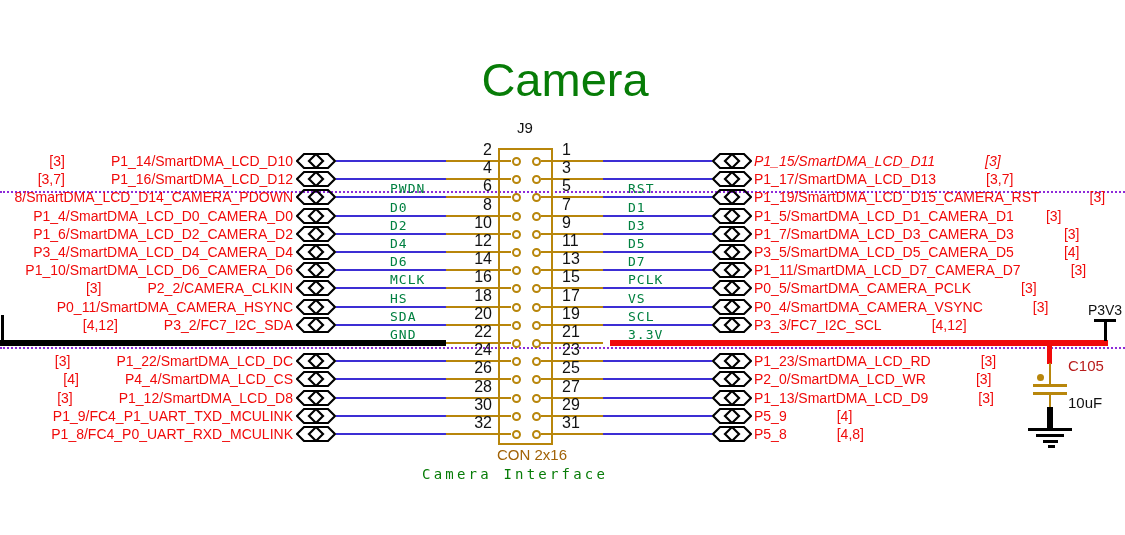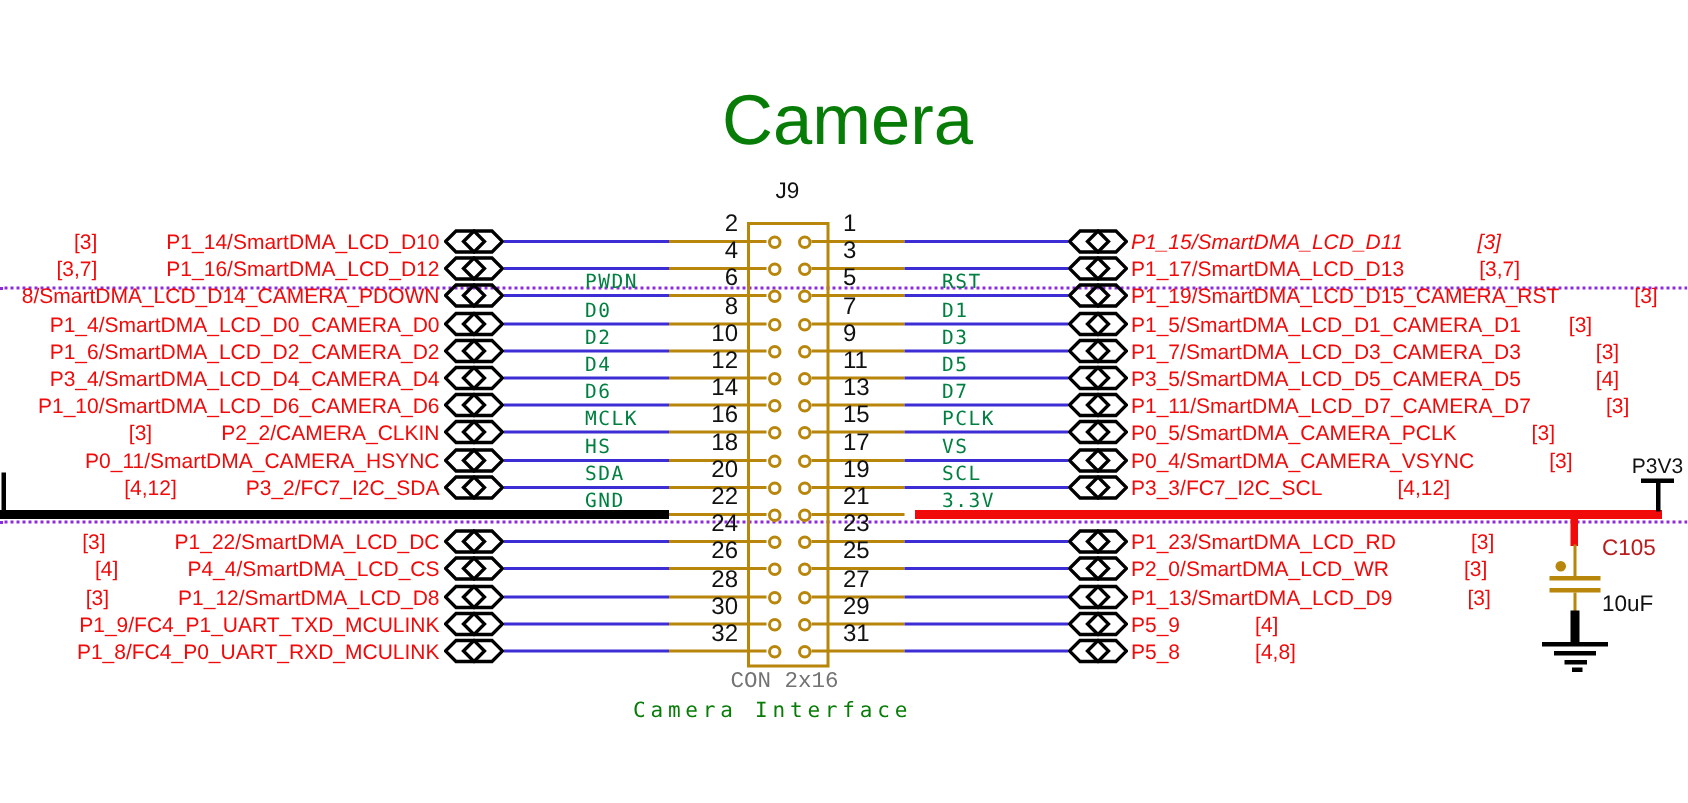--- a/index.html
+++ b/index.html
@@ -15,21 +15,21 @@
   .lbl.l{justify-content:flex-end;gap:46px;}
   .lbl.r{justify-content:flex-start;gap:50px;}
   .pnum{font-size:16px;color:#111;line-height:18px;height:18px;white-space:nowrap;}
   .net{font-family:"DejaVu Sans Mono",monospace;font-size:13px;letter-spacing:1px;color:#008040;
        line-height:15px;height:15px;white-space:nowrap;}
   .wire{height:2px;background:#3c2ed4;}
   .stub{height:2px;background:#b8860b;}
   .pincirc{width:9px;height:9px;border:2px solid #b8860b;border-radius:50%;background:#fff;box-sizing:border-box;}
   #conn-body{left:498px;top:148px;width:55px;height:297px;border:2.5px solid #b8860b;box-sizing:border-box;}
   #j9{left:517px;top:119px;font-size:15px;color:#111;}
-  #con-type{left:487px;top:446px;width:90px;text-align:left;font-size:15px;color:#737373;font-family:Liberation Mono, monospace;}
+  #con-type{left:487px;top:446px;width:90px;text-align:center;font-size:15px;color:#a16207;}
   #caption{left:422px;top:466px;font-family:"DejaVu Sans Mono",monospace;font-size:14px;
            letter-spacing:3.2px;color:#077c07;}
   #p3v3-label{left:1075px;top:302px;width:60px;text-align:center;font-size:14px;color:#111;}
   #cap-ref{left:1068px;top:357px;font-size:15px;color:#b91c1c;}
   #cap-val{left:1068px;top:394px;font-size:15px;color:#111;}
 </style>
 </head>
 <body>
 
 <div id="schematic">

